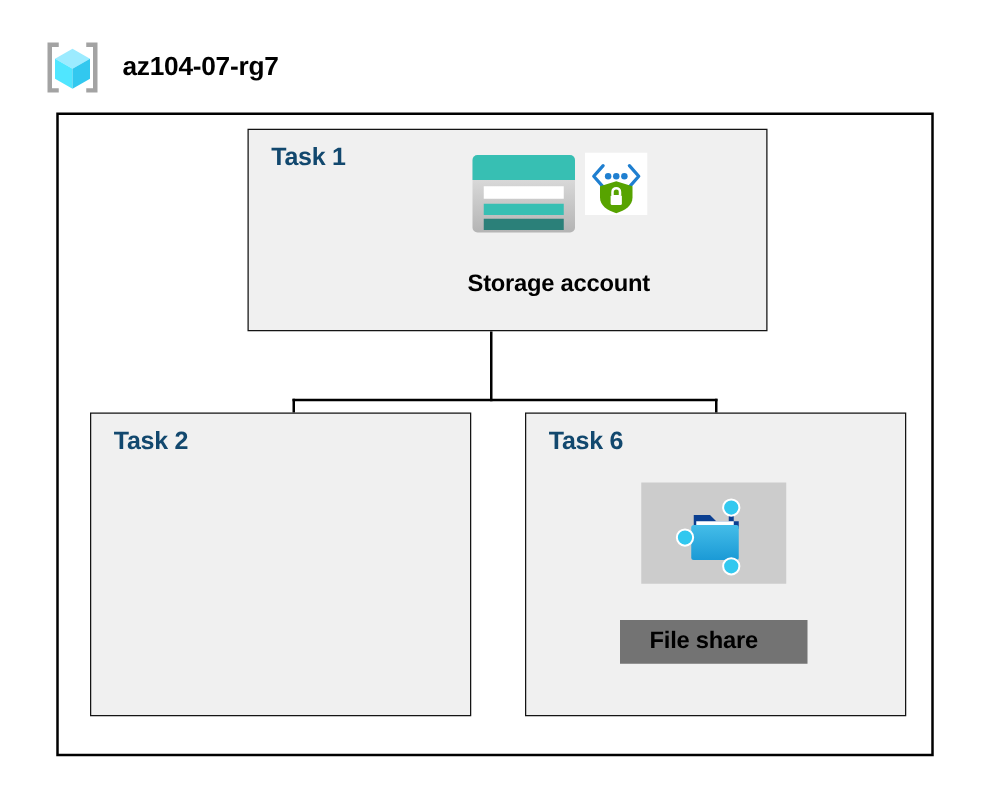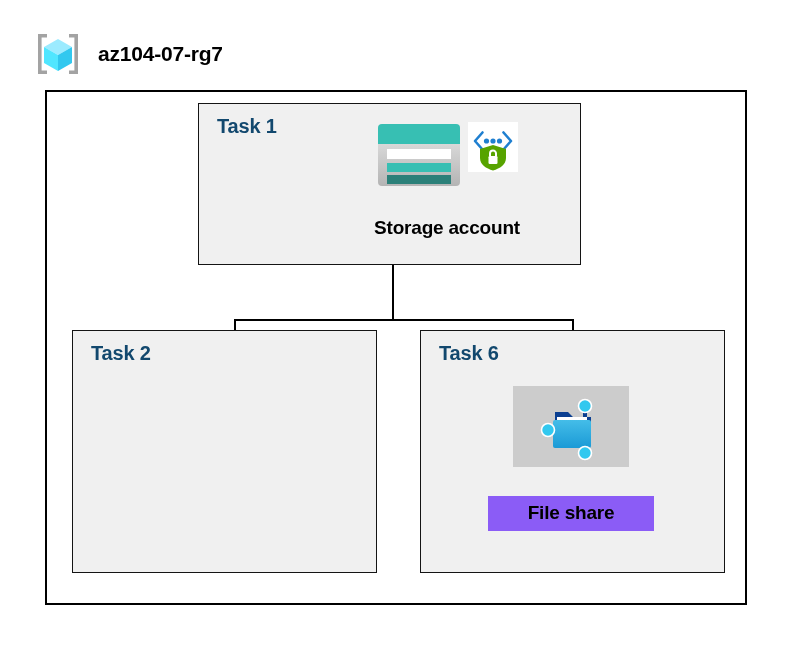--- a/index.html
+++ b/index.html
@@ -58,21 +58,21 @@
     box-sizing: border-box;
   }
 
   
   .task-box {
     position: absolute;
     background: #f0f0f0;
     border: 1px solid #141414;
     box-sizing: border-box;
   }
-  #task1-box { left: 198px; top: 103px; width: 383px; height: 162px; }
+  #task1-box { left: 198px; top: 103px; width: 416px; height: 162px; }
   #task2-box { left: 72px;  top: 330px; width: 305px; height: 243px; }
   #task3-box { left: 420px; top: 330px; width: 305px; height: 243px; }
 
   .task-label {
     position: absolute;
     left: 18px;
     top: 11px;
     font-size: 20px;
     font-weight: bold;
     color: #12486e;
@@ -93,22 +93,22 @@
 
   .node-caption {
     margin-top: 8px;
     font-size: 19px;
     font-weight: bold;
     color: #000000;
     white-space: nowrap;
     letter-spacing: -0.2px;
   }
   .node-caption.highlighted {
-    background: #8b5cf6;
-    padding: 6px 40px 7px 40px;
+    background: #737373;
+    padding: 6px 40px 7px 24px;
   }
 
   
   #storage-icon-row {
     display: flex;
     align-items: flex-start;
     gap: 6px;
   }
 
   

